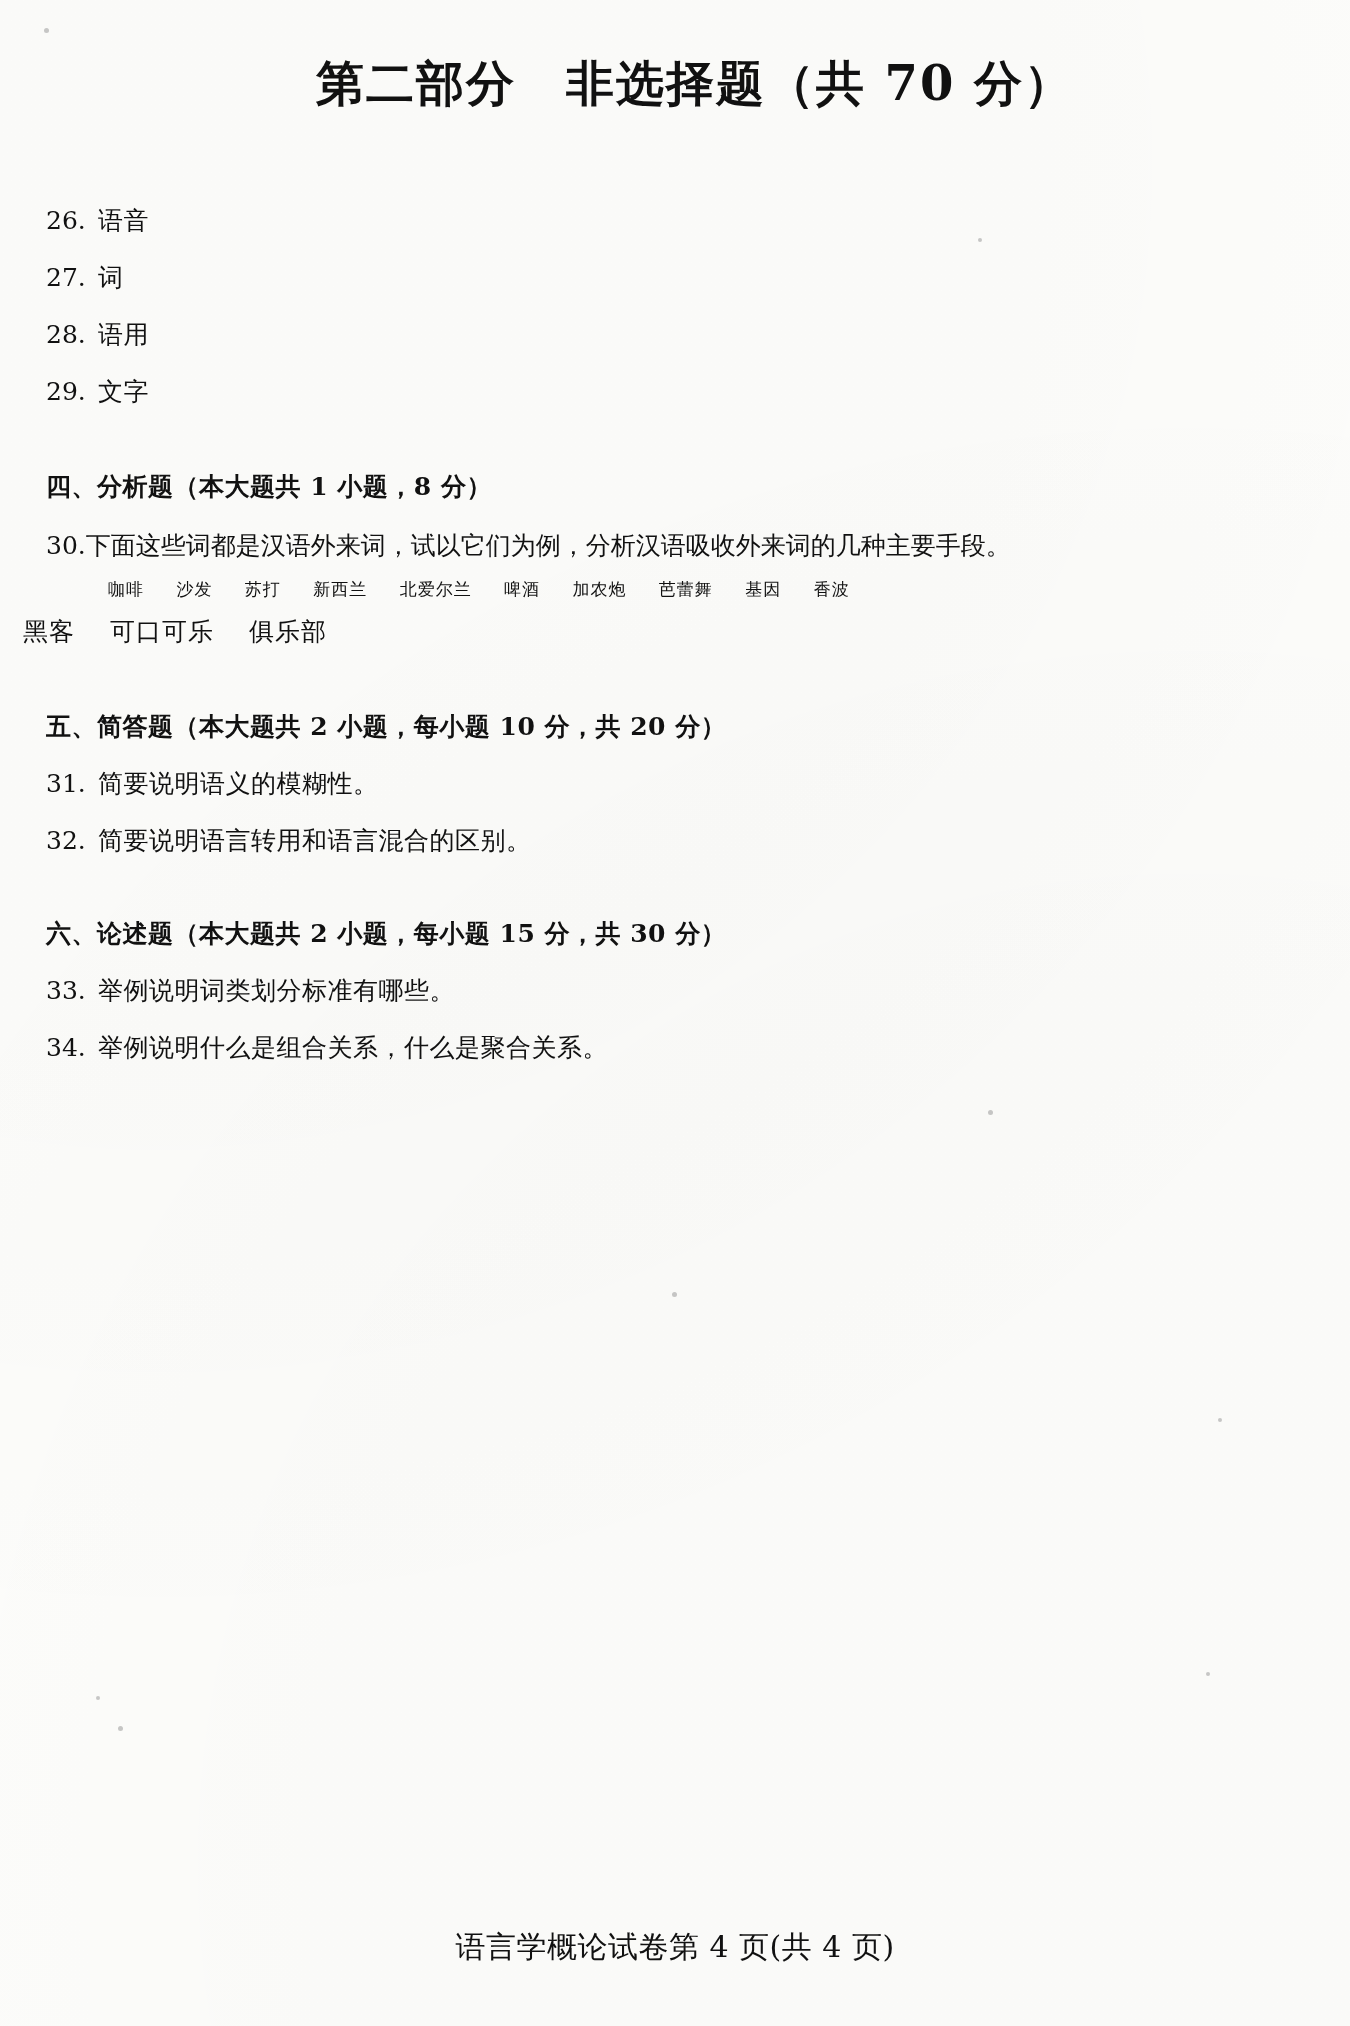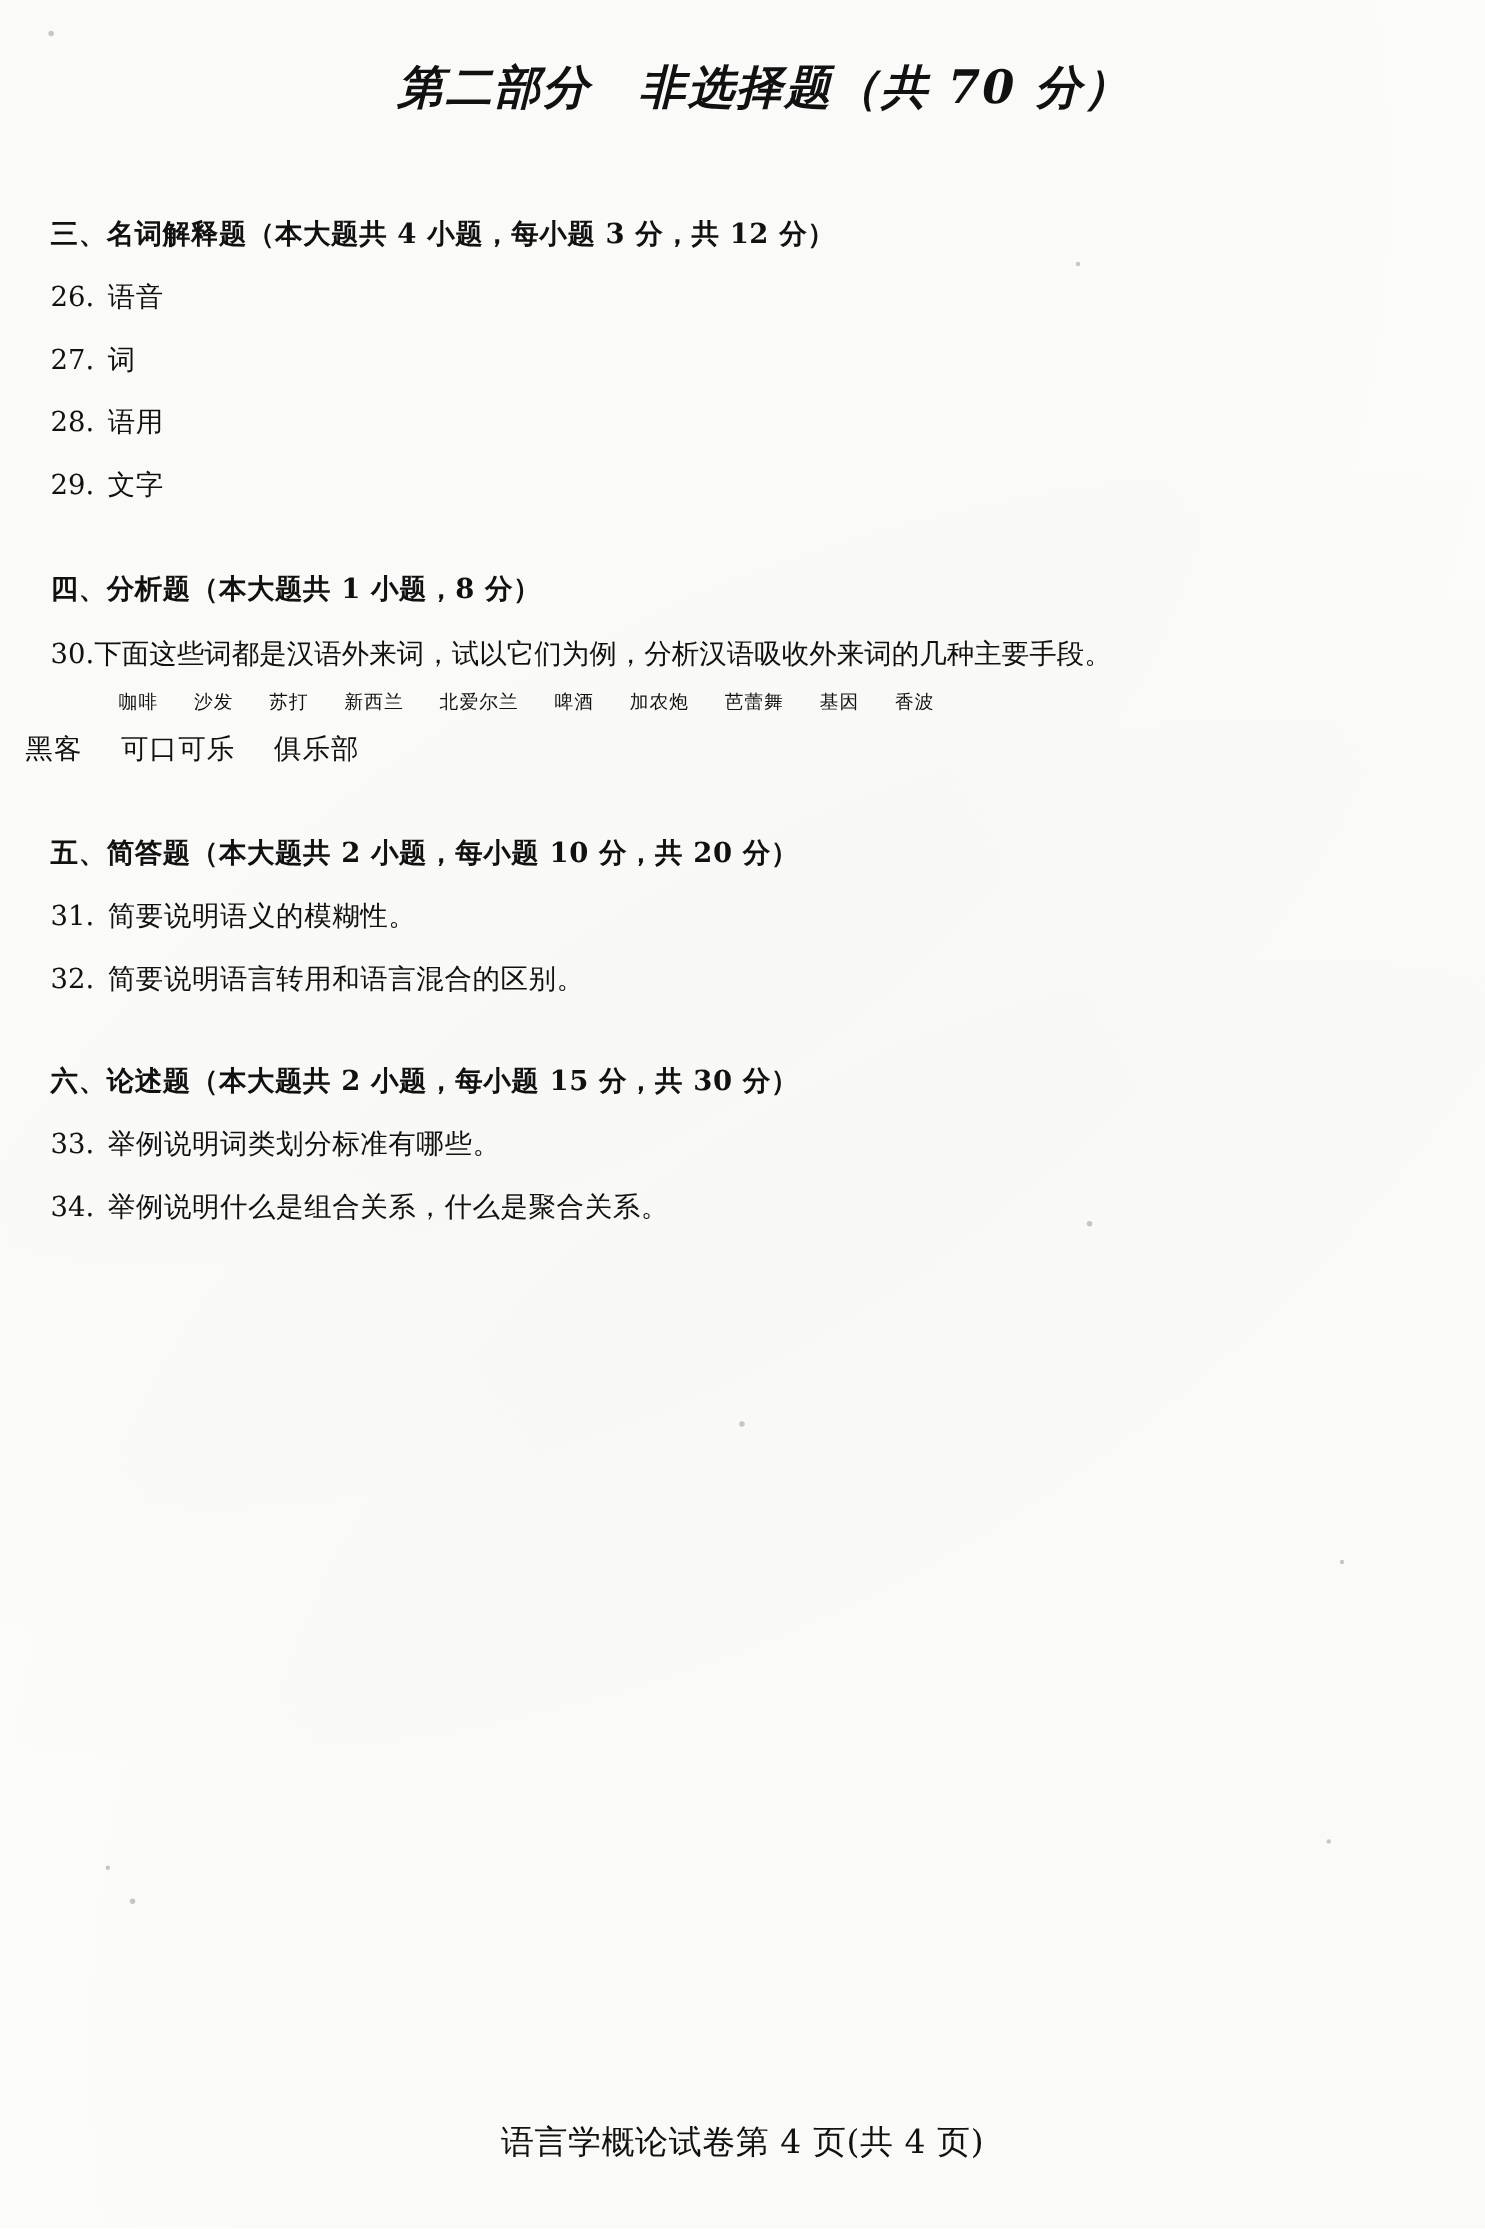--- a/index.html
+++ b/index.html
@@ -31,27 +31,26 @@
   }
   .content {
     position: absolute;
     left: 0;
     top: 0;
     width: 1350px;
   }
 
   .doc-title {
     text-align: center;
-    font-size: 42px;
+    font-size: 48px;
     font-weight: 700;
     letter-spacing: 2px;
     margin: 52px 0 0 0;
     padding-left: 40px;
     font-family: "DejaVu Serif", "Liberation Serif", serif;
-    font-style: italic;
   }
 
   .section {
     margin: 0;
   }
   .section-heading {
     font-size: 25px;
     font-weight: 700;
     margin: 0;
     padding: 0 0 0 46px;
@@ -133,21 +132,20 @@
   <span class="speck" style="left:1218px;top:1418px; width:4px; height:4px;"></span>
   <span class="speck" style="left:1206px;top:1672px; width:4px; height:4px;"></span>
   <span class="speck" style="left:118px; top:1726px; width:5px; height:5px;"></span>
   <span class="speck" style="left:96px;  top:1696px; width:4px; height:4px;"></span>
 
   <div class="content">
 
     <h1 class="doc-title">第二部分　非选择题（共 70 分）</h1>
 
     <div class="section s3">
-      <div class="section-heading">三、名词解释题（本大题共 4 小题，每小题 3 分，共 12 分）</div>
 
       <div class="item">
         <span class="num">26.</span>
         <span class="txt">语音</span>
       </div>
       <div class="item">
         <span class="num">27.</span>
         <span class="txt">词</span>
       </div>
       <div class="item">

